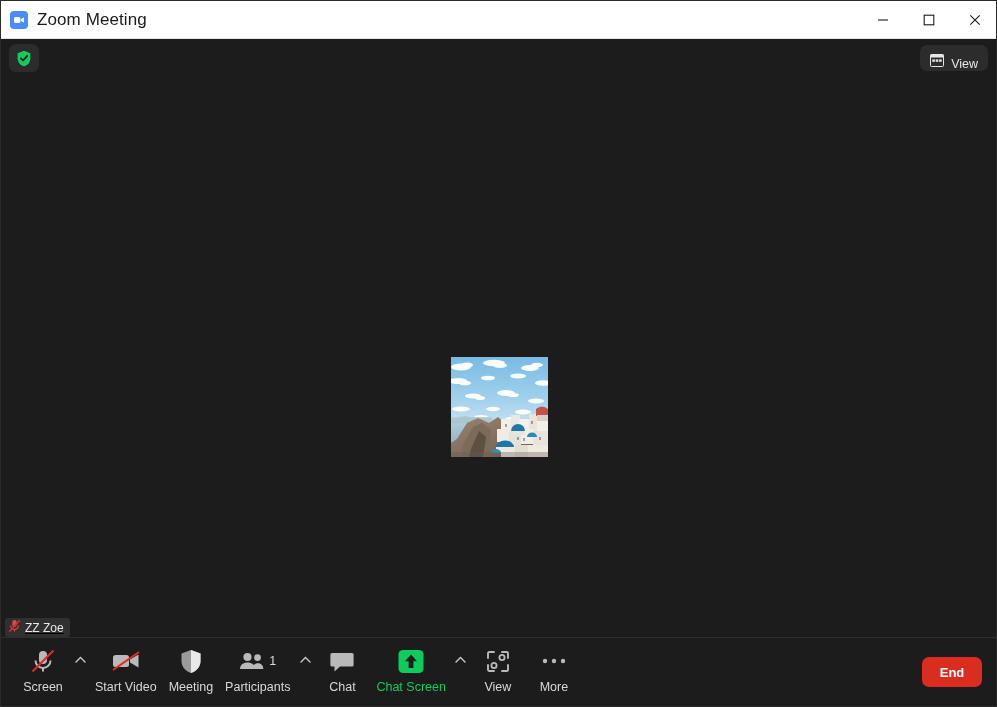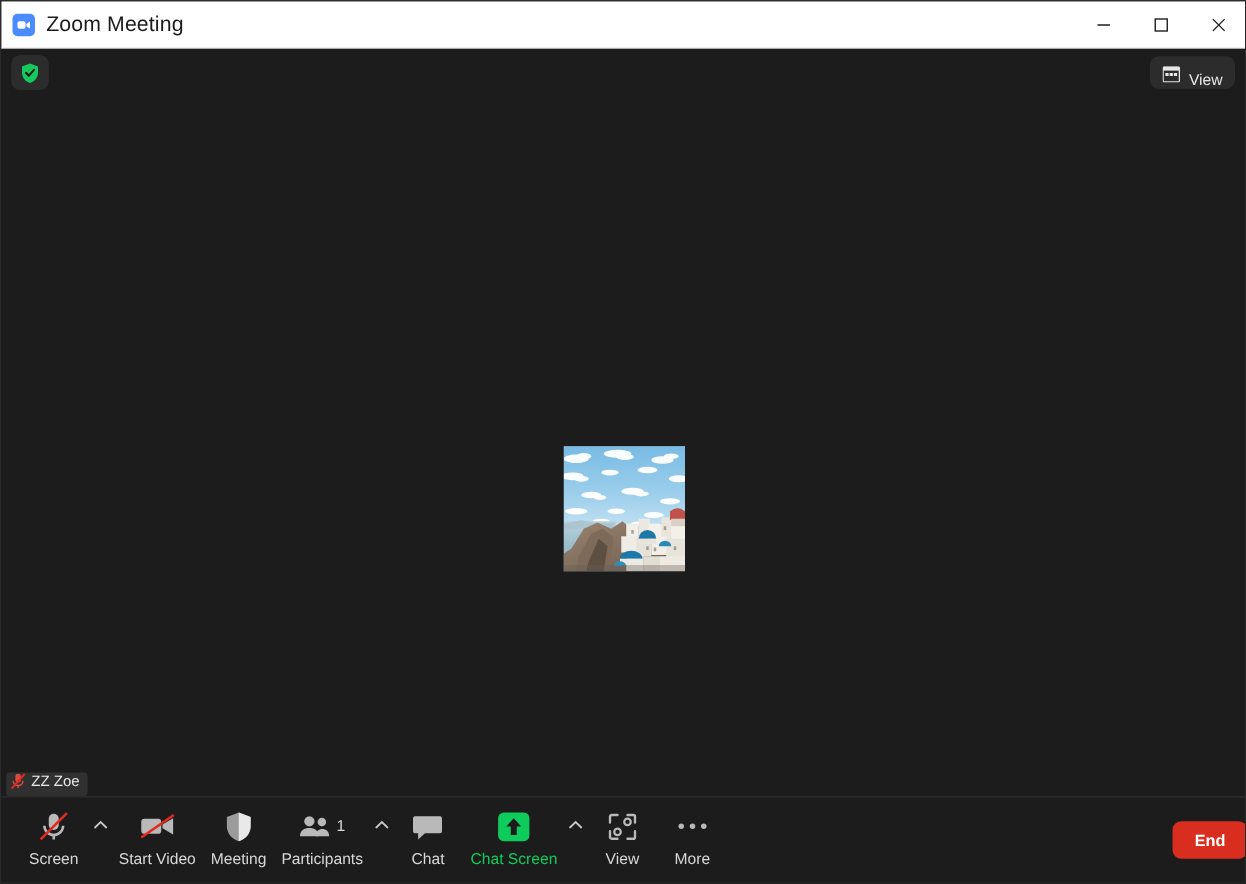--- a/index.html
+++ b/index.html
@@ -100,22 +100,24 @@
 
   
   #nametag {
     position: absolute;
     left: 4px;
     bottom: 2px;
     height: 19px;
     background: rgba(50,50,50,0.92);
     border-radius: 3px;
     display: flex;
+    align-items: center;
     gap: 4px;
     padding: 0 6px 0 3px;
+    text-decoration: underline;
   }
   #nametag-label {
     font-size: 12px;
     color: #e8e8e8;
     white-space: nowrap;
   }
 
   
   #toolbar {
     position: absolute;
@@ -170,20 +172,21 @@
     cursor: pointer;
     border-radius: 5px;
   }
   .pcount {
     font-size: 12.5px;
     color: #d8d8d8;
     margin-left: 4px;
   }
   .tb-ico.row { flex-direction: row; }
   #end-button {
+    margin-right: 16px;
     background: #d92d20;
     color: #ffffff;
     font-size: 13px;
     font-weight: bold;
     border: none;
     border-radius: 7px;
     width: 60px;
     height: 30px;
     cursor: pointer;
     font-family: "Liberation Sans", sans-serif;

